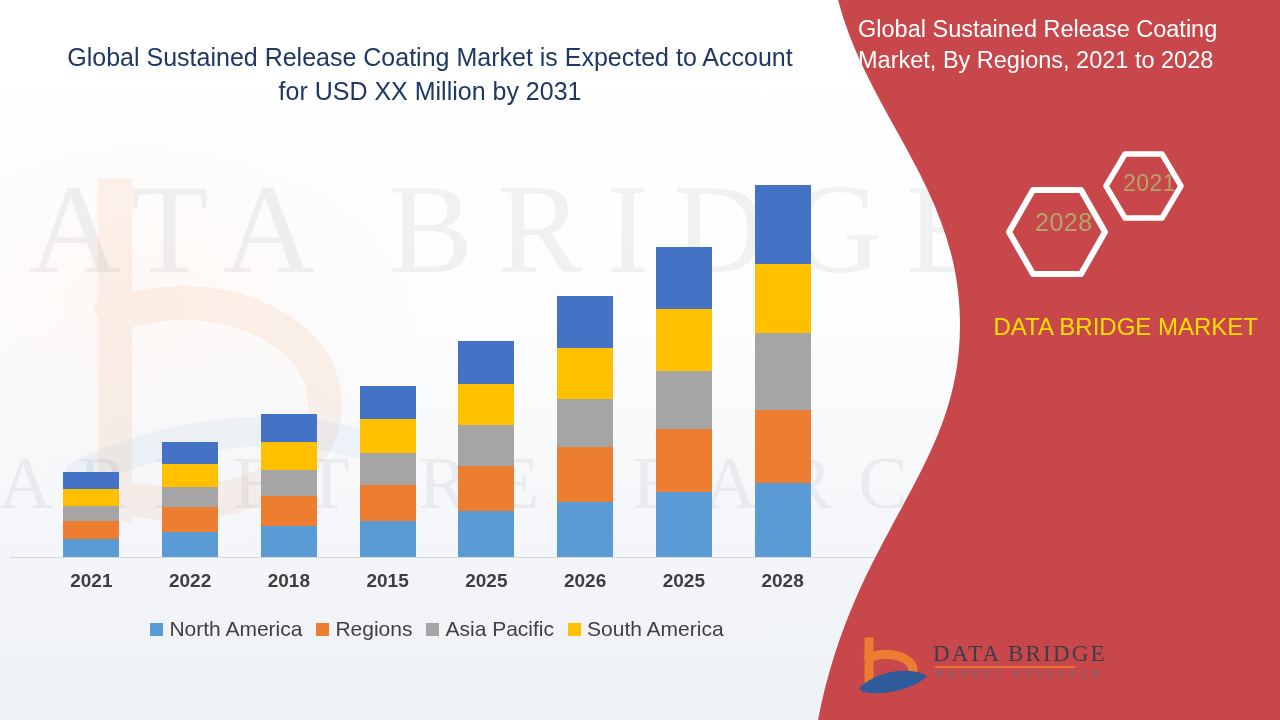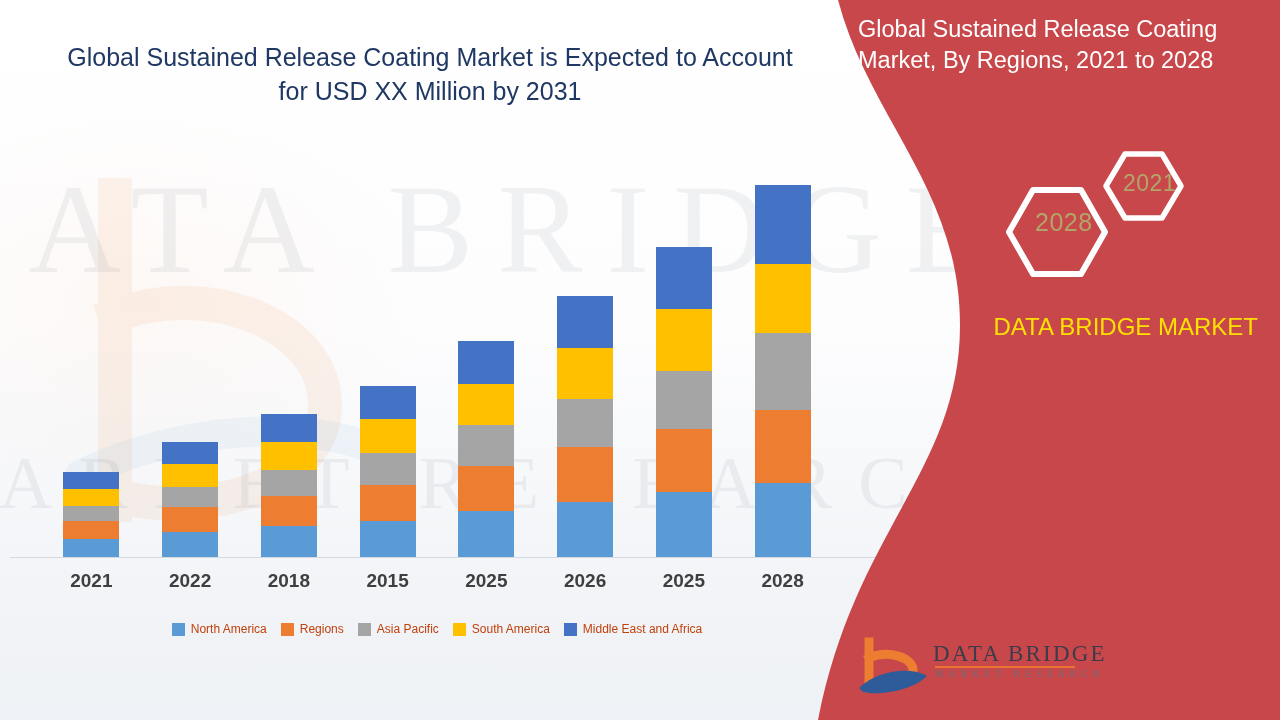--- a/index.html
+++ b/index.html
@@ -121,21 +121,21 @@
     width:56px; text-align:center;
     font-size:19px; font-weight:bold; color:#3f3f3f;
   }
 
   .legend {
     position:absolute; left:42px; top:613px; width:790px; height:32px;
     display:flex; align-items:center; justify-content:center; gap:14px;
   }
   .legend-item { display:flex; align-items:center; gap:6px; }
   .legend-swatch { width:13px; height:13px; flex:none; }
-  .legend-text { font-size:12px; color:#c2410c; white-space:nowrap; }
+  .legend-text { font-size:21px; color:#404040; white-space:nowrap; }
 </style>
 </head>
 <body>
 
 <div class="bg-wash"></div>
 
 <svg class="wm-bmark" viewBox="0 0 330 360">
   <path d="M55 20 L55 330 M55 140 C 150 105, 265 150, 265 230 C 265 305, 160 340, 75 325" fill="none" stroke="rgba(237,125,49,0.085)" stroke-width="34" stroke-linecap="square"></path>
   <path d="M20 300 C 120 250, 250 245, 315 275" fill="none" stroke="rgba(91,155,213,0.075)" stroke-width="30" stroke-linecap="round"></path>
 </svg>
@@ -230,24 +230,20 @@
       <span class="legend-text">Regions</span>
     </div>
     <div class="legend-item">
       <span class="legend-swatch" style="background: rgb(165, 165, 165);"></span>
       <span class="legend-text">Asia Pacific</span>
     </div>
     <div class="legend-item">
       <span class="legend-swatch" style="background: rgb(255, 192, 0);"></span>
       <span class="legend-text">South America</span>
     </div>
-    <div class="legend-item">
-      <span class="legend-swatch" style="background: rgb(68, 114, 196);"></span>
-      <span class="legend-text">Middle East and Africa</span>
-    </div>
   </div>
 
 <div class="red-panel">
   <svg width="470" height="720" viewBox="0 0 470 720">
     <path d="M 28 0 C 60 120, 150 190, 150 325 C 150 470, 45 530, 8 720 L 470 720 L 470 0 Z" fill="#C8474B"></path>
   </svg>
 </div>
 
 <div class="red-content">
   <div class="panel-title">Global Sustained Release Coating Market, By Regions, 2021 to 2028</div>

